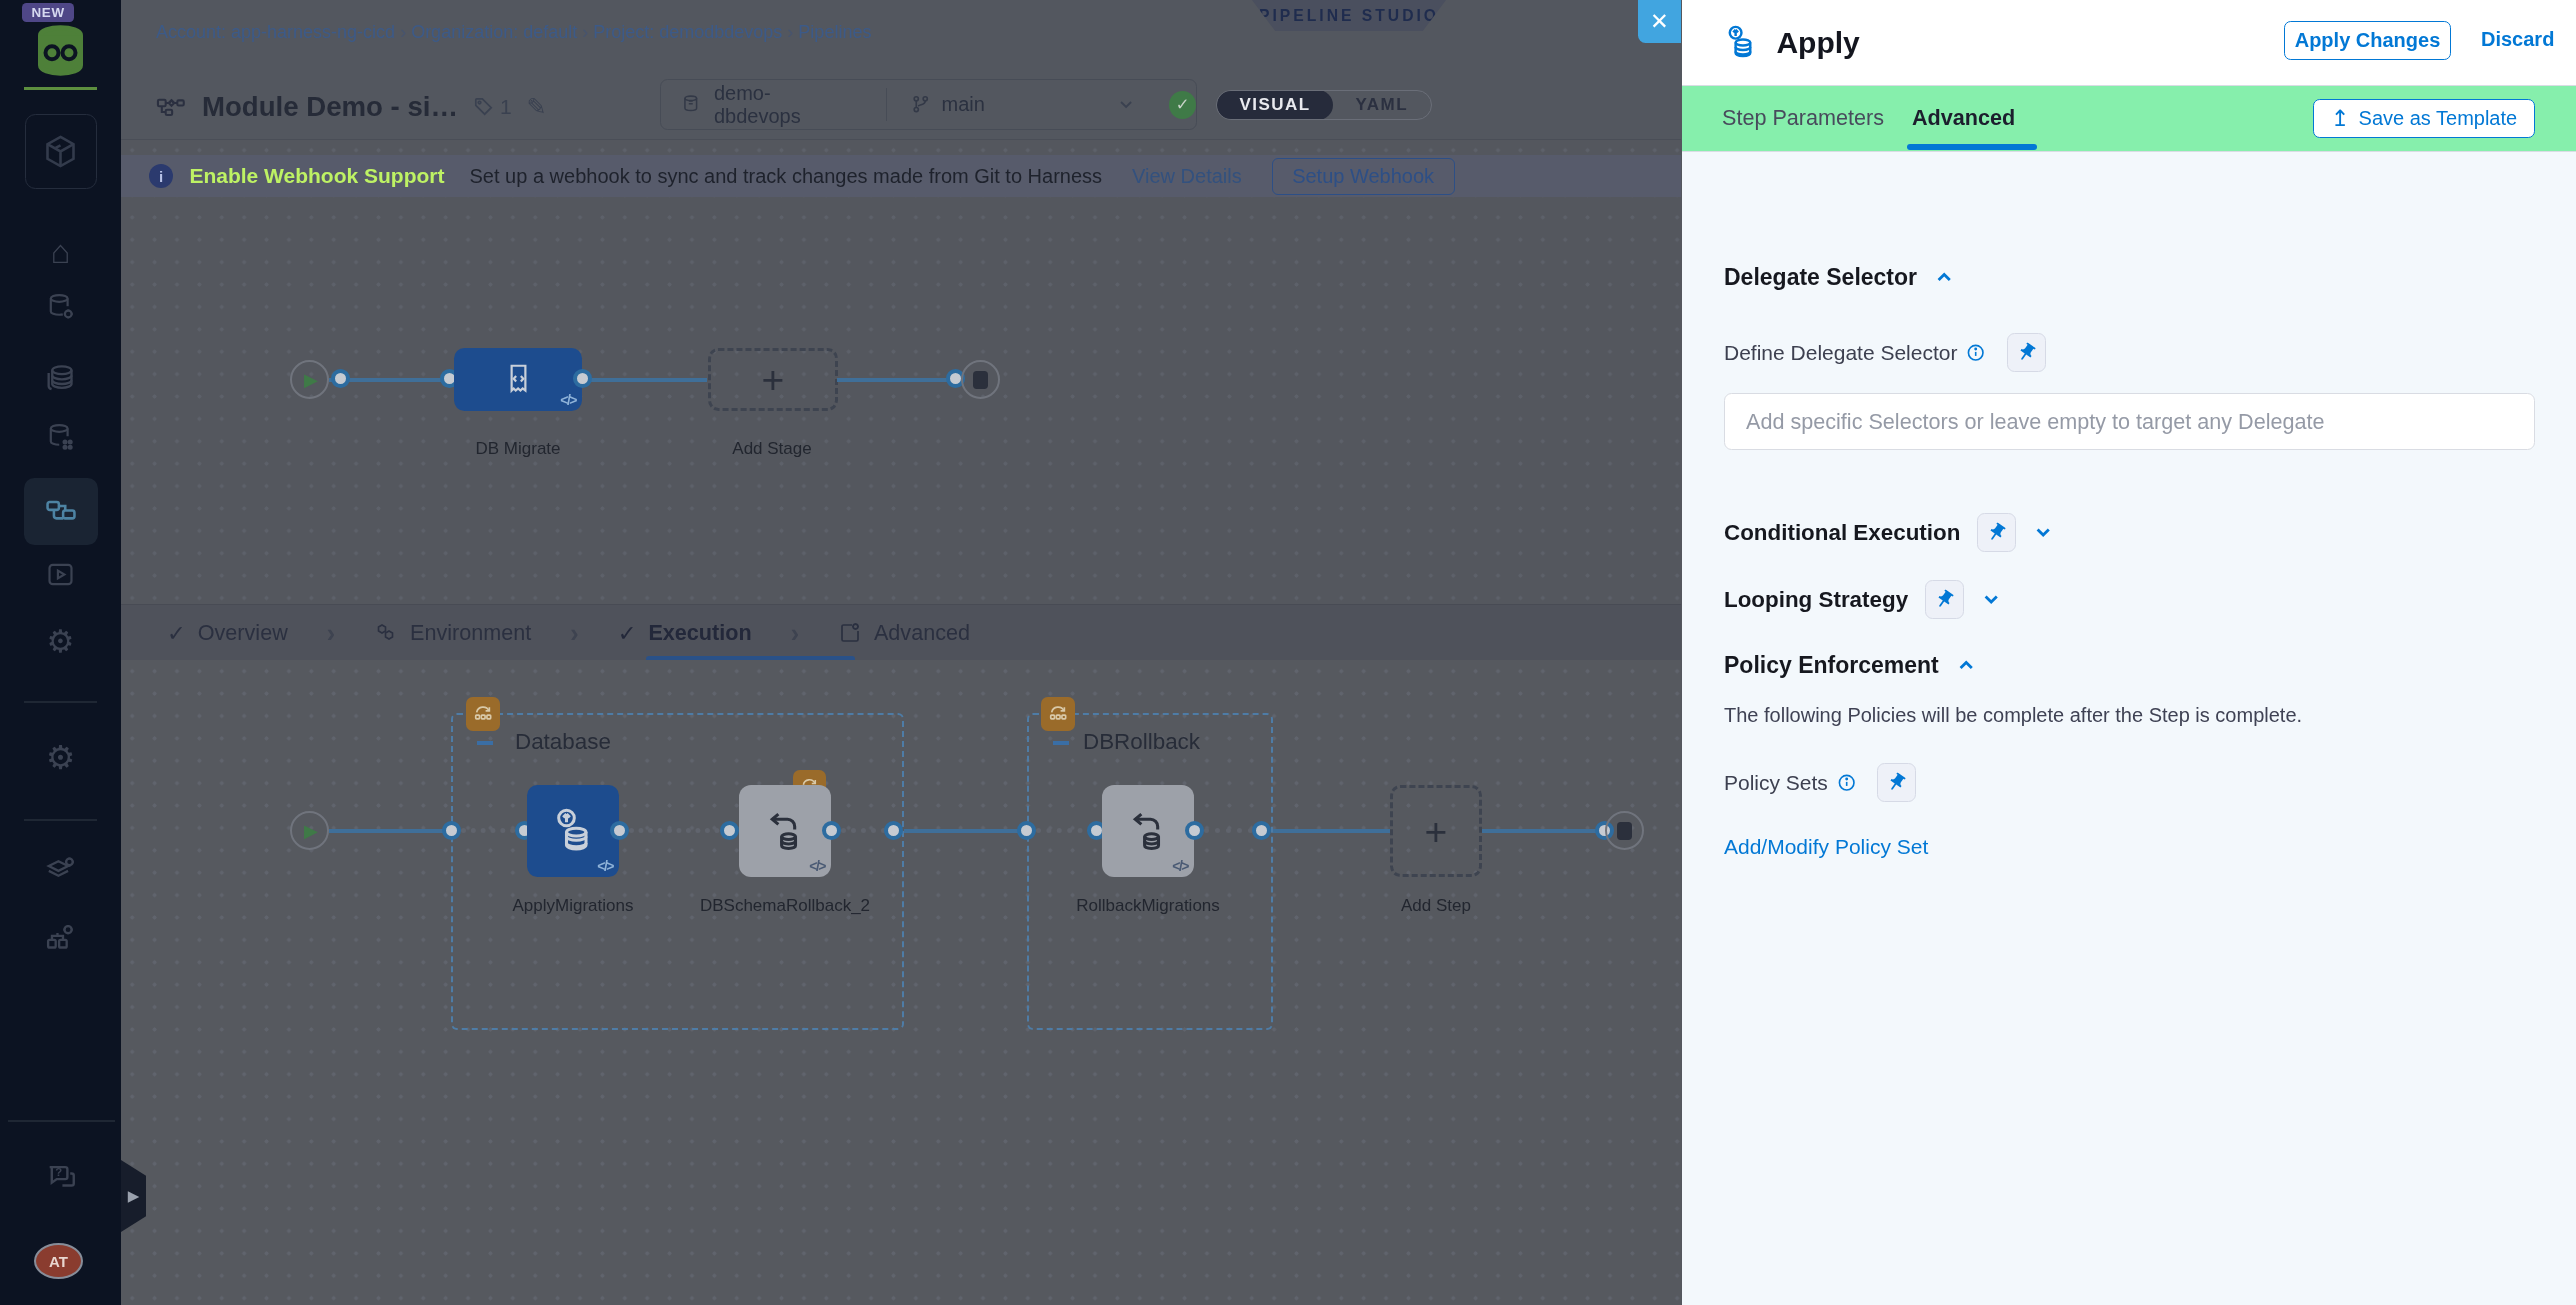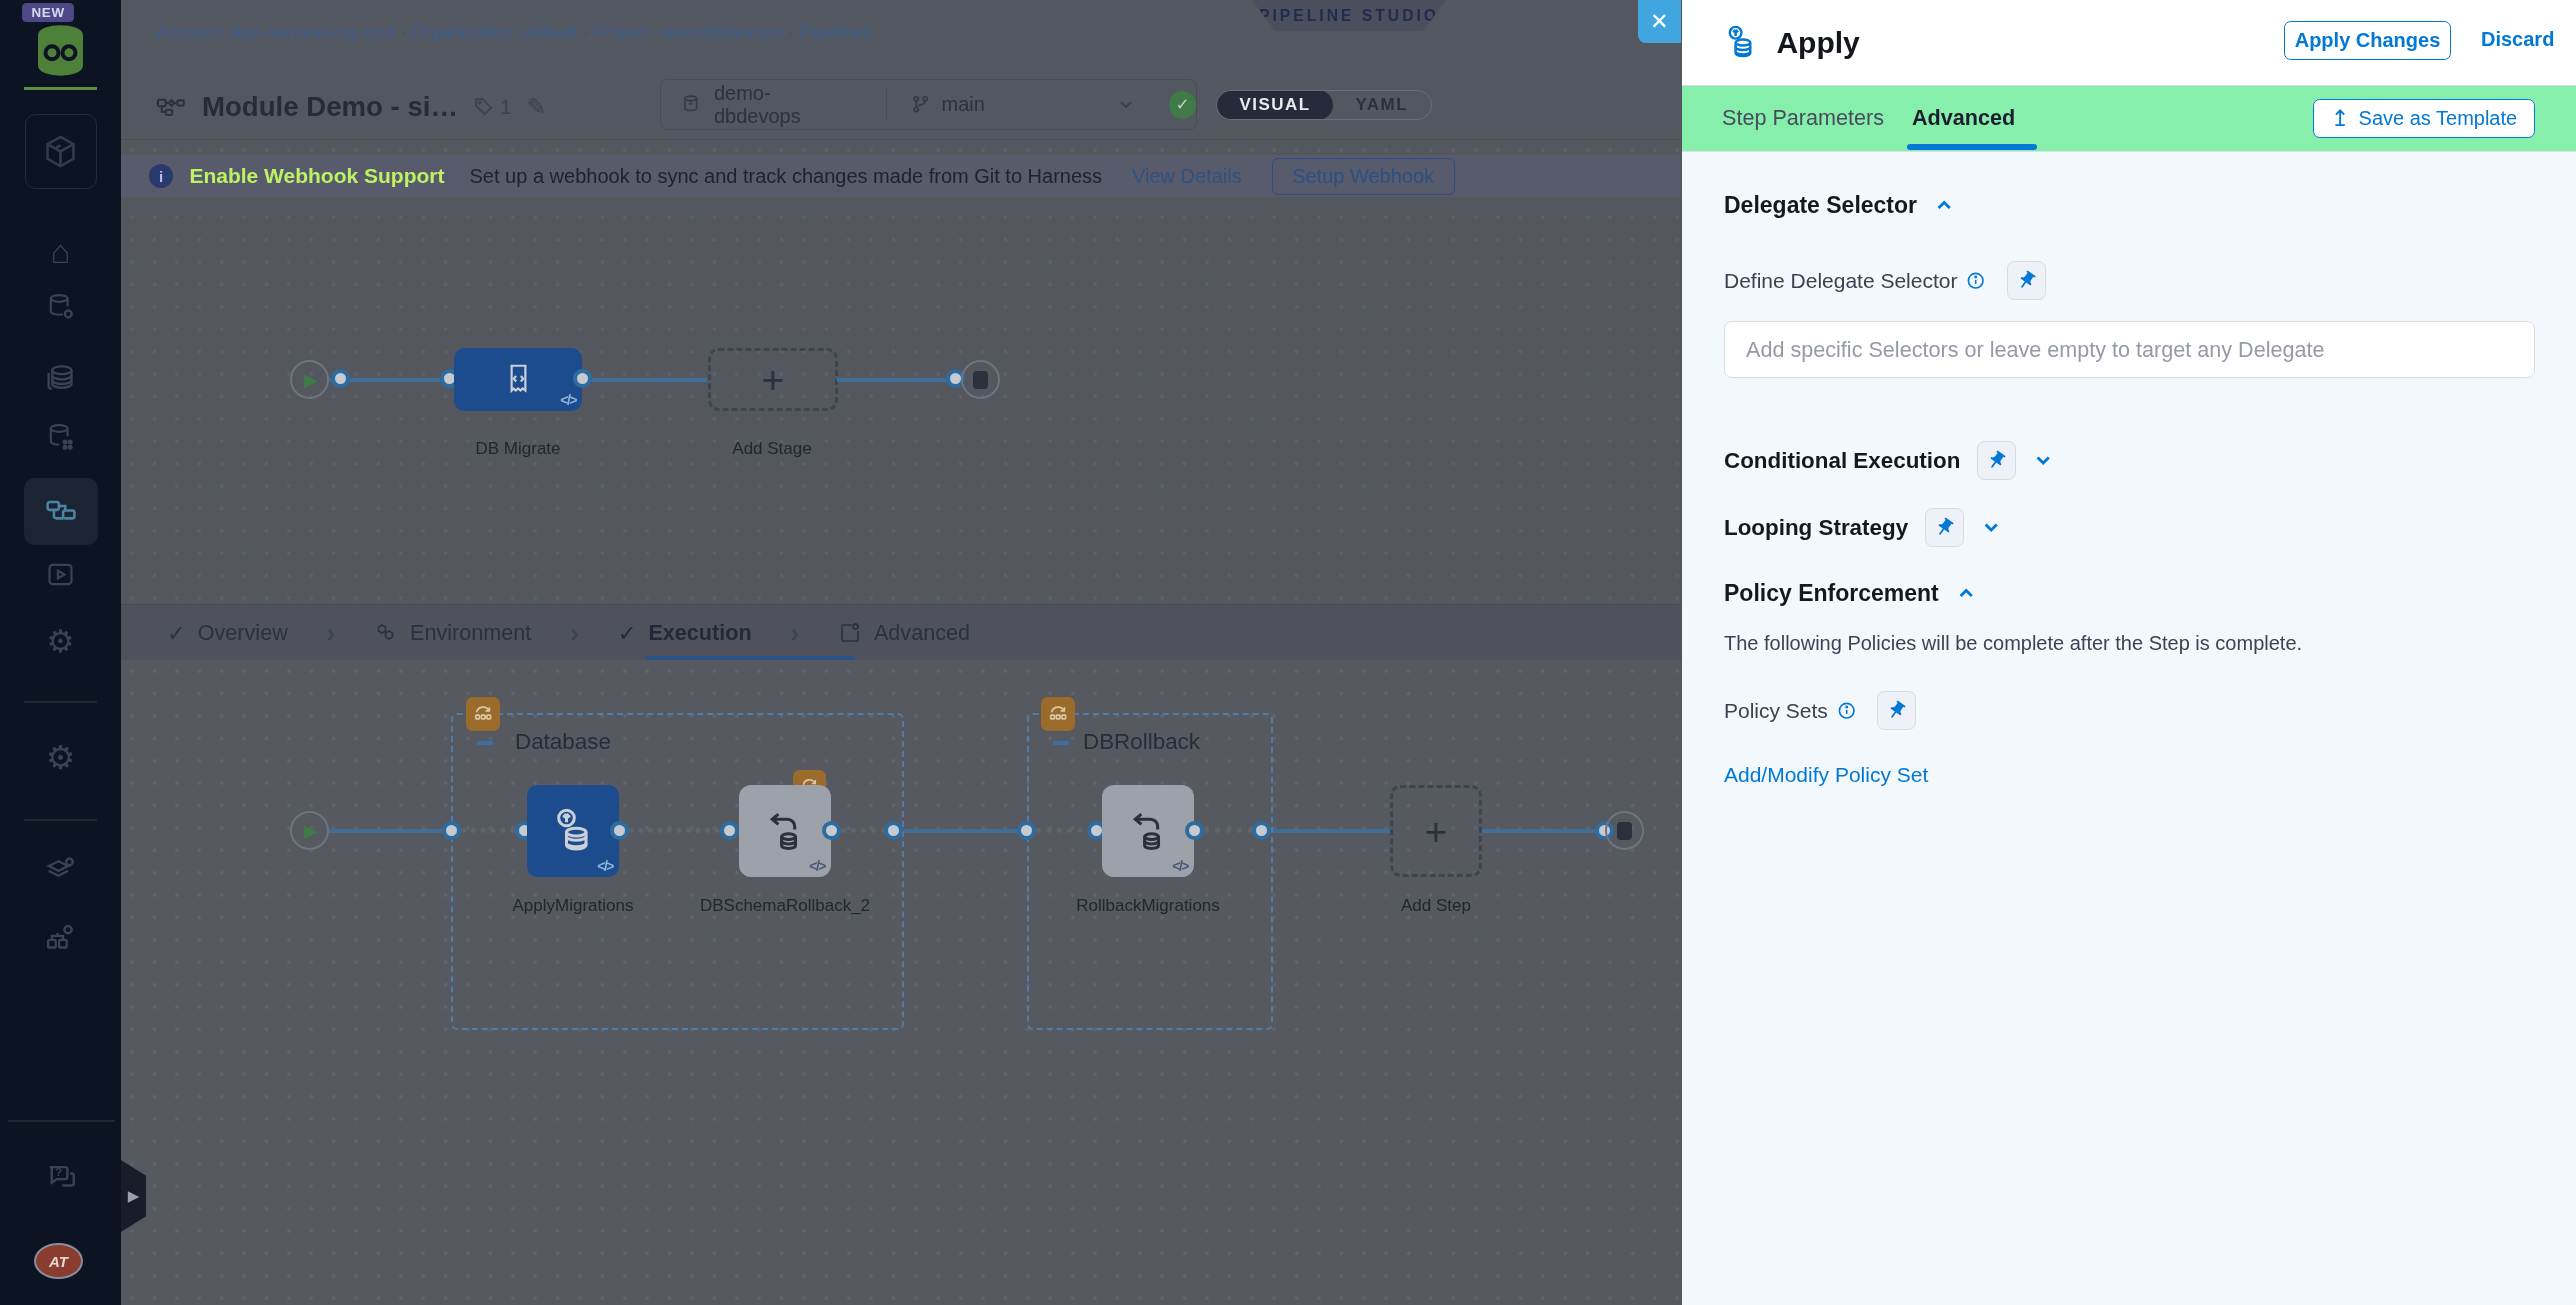--- a/index.html
+++ b/index.html
@@ -12,21 +12,21 @@
   .sidebar{position:absolute;left:0;top:0;width:121px;height:1306px;background:#0c1322;z-index:5;}
   .new-badge{position:absolute;left:22.4px;top:3px;padding:2.2px 9px;border-radius:4.5px;
              background:#4f4787;color:#d6d9f0;font-size:13.4px;font-weight:bold;letter-spacing:0.7px;}
   .side-divider{position:absolute;left:24px;width:73px;height:2.2px;background:#1f2734;}
   .nav-icon{position:absolute;left:0;width:121px;display:flex;justify-content:center;color:#3b4252;}
   .nav-active{position:absolute;left:24px;top:478px;width:74px;height:67px;background:#1a2433;border-radius:10.4px;}
   .module-box{position:absolute;left:24.6px;top:114px;width:72px;height:75px;border:1.5px solid #252d3d;border-radius:10.4px;
               display:flex;align-items:center;justify-content:center;color:#333b4c;}
   .avatar{position:absolute;left:34px;top:1243px;width:49px;height:36px;border-radius:50%;
           background:#8a3c2f;border:2.2px solid #878d99;color:#e8d6cf;font-size:15px;font-weight:bold;
-          display:flex;align-items:center;justify-content:center;font-style:italic;}
+          display:flex;align-items:center;justify-content:center;}
   .flyout{position:absolute;left:121px;top:1160px;width:25px;height:72px;background:#171d2b;
           clip-path:polygon(0 0,100% 22%,100% 78%,0 100%);display:flex;align-items:center;justify-content:center;
           color:#9aa1ad;font-size:15px;z-index:6;}
 
   
   .main{position:absolute;left:121px;top:0;width:1560px;height:1306px;background:#54575e;}
   .hdr1{position:absolute;left:0;top:0;width:1560px;height:74px;background:#53575f;}
   .crumbs{position:absolute;left:35px;top:22.4px;font-size:18px;color:#3c5a88;display:flex;gap:5px;align-items:center;}
   .crumb-sep{color:#47546e;font-size:18px;}
   .studio-badge{position:absolute;left:1131px;top:0;width:194px;height:31px;background:#4a4f5e;
@@ -485,21 +485,21 @@
       <div class="dr-tab active" style="left:230px;">Advanced</div>
       <div class="tab-underline"></div>
       <div class="btn-outline" style="position:absolute;left:631px;top:12.7px;width:222px;height:39px;gap:9px;">
         <span style="font-size:22.4px;">↥</span>
         <span>Save as Template</span>
       </div>
     </div>
 
     <div class="dr-content">
 
-      <div class="sec-head" style="margin-top:40px;">
+      <div class="sec-head" style="margin-top:112px;">
         <span>Delegate Selector</span>
         <span class="chev">
           <svg width="22.4" height="22.4" viewBox="0 0 24 24" fill="none" stroke="currentColor" stroke-width="3">
               <path d="M6 15l6-6 6 6"></path>
             </svg>
         </span>
       </div>
 
       <div class="fld-label" style="margin-top:42px;">
         <span>Define Delegate Selector</span>

